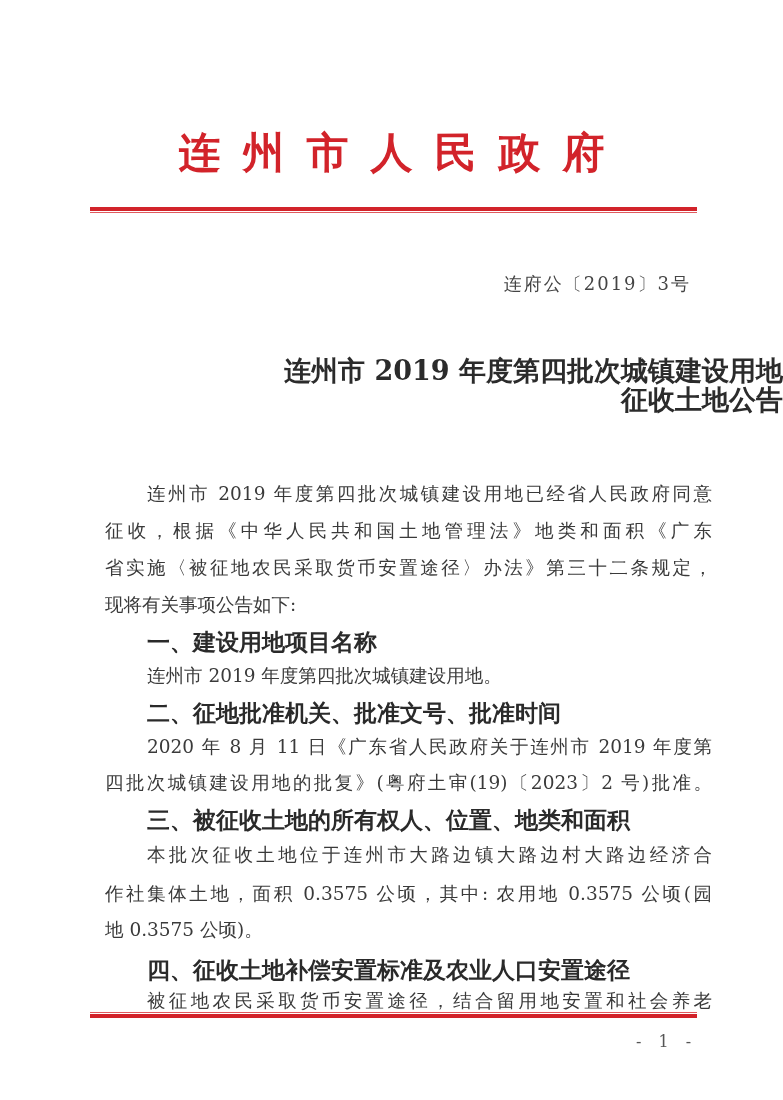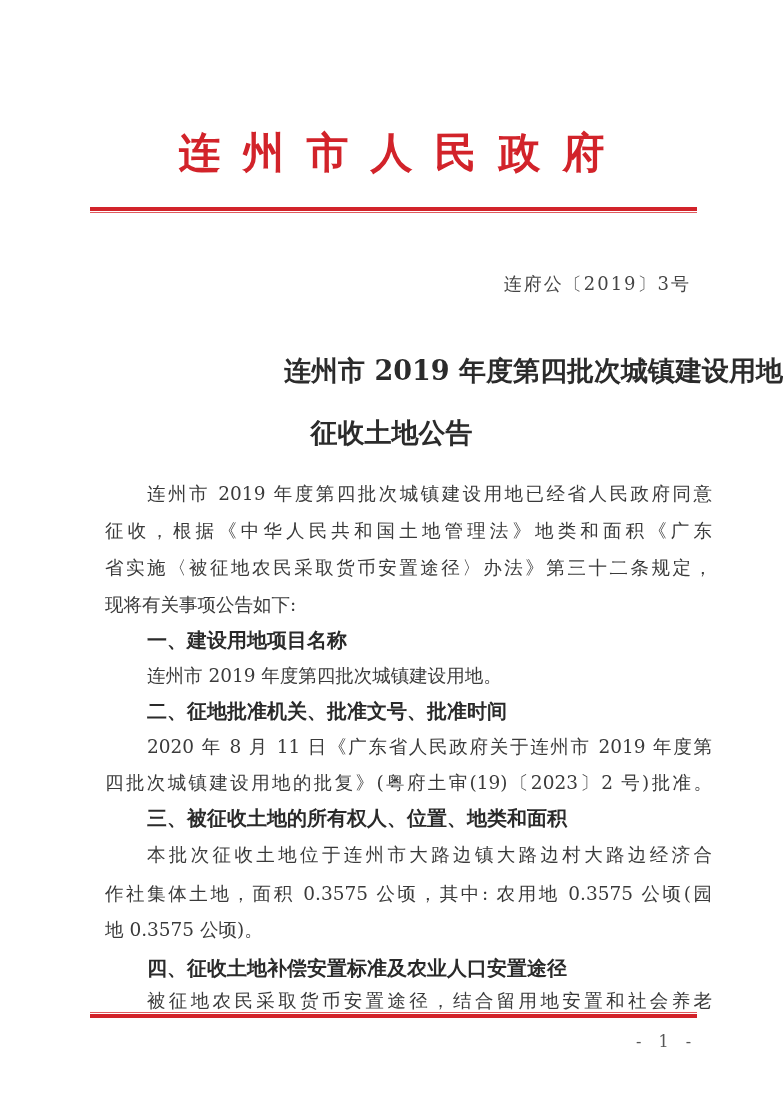--- a/index.html
+++ b/index.html
@@ -10,27 +10,27 @@
               font-family:"DejaVu Serif", serif; line-height:70px; padding-left:22px; box-sizing:border-box; }
   .rule-top { position:absolute; left:90px; width:607px; top:207px; height:0; }
   .rule-top .thick { height:4px; background:#d2232a; }
   .rule-top .gap { height:1px; }
   .rule-top .thin { height:1px; background:#e05a5e; }
   .docno { position:absolute; right:92px; top:272px; font-size:18px; color:#444;
            letter-spacing:2px; font-family:"DejaVu Serif", serif; }
   .title { position:absolute; left:0; width:783px; text-align:center; font-weight:bold;
            font-size:27px; color:#2b2b2b; line-height:42px; font-family:"DejaVu Serif", serif; }
   .title1 { top:350px;text-align:right; }
-  .title2 { top:412px; }
+  .title2 { top:379px;text-align:right; }
   .body { position:absolute; left:90px; width:607px; font-size:18.5px; color:#3a3a3a;
           font-family:"DejaVu Serif", serif; }
   .line { position:absolute; left:15px; white-space:nowrap; width:607px; text-align:justify; text-align-last:justify; }
   .indent { padding-left:42px; box-sizing:border-box; }
   .noj { text-align-last:left; }
-  .heading { font-family:"DejaVu Sans", sans-serif; font-weight:bold; color:#2a2a2a; font-size:20px; text-align-last:left; }
+  .heading { font-family:"DejaVu Sans", sans-serif; font-weight:bold; color:#2a2a2a; font-size:23px; text-align-last:left; }
   .rule-bottom { position:absolute; left:90px; width:607px; top:1012px; }
   .rule-bottom .thin { height:1px; background:#e05a5e; }
   .rule-bottom .gap { height:1px; }
   .rule-bottom .thick { height:4px; background:#d2232a; }
   .pageno { position:absolute; left:636px; top:1032px; font-size:16px; color:#555;
             letter-spacing:6px; font-family:"DejaVu Serif", serif; }
 </style>
 </head>
 <body>
 

